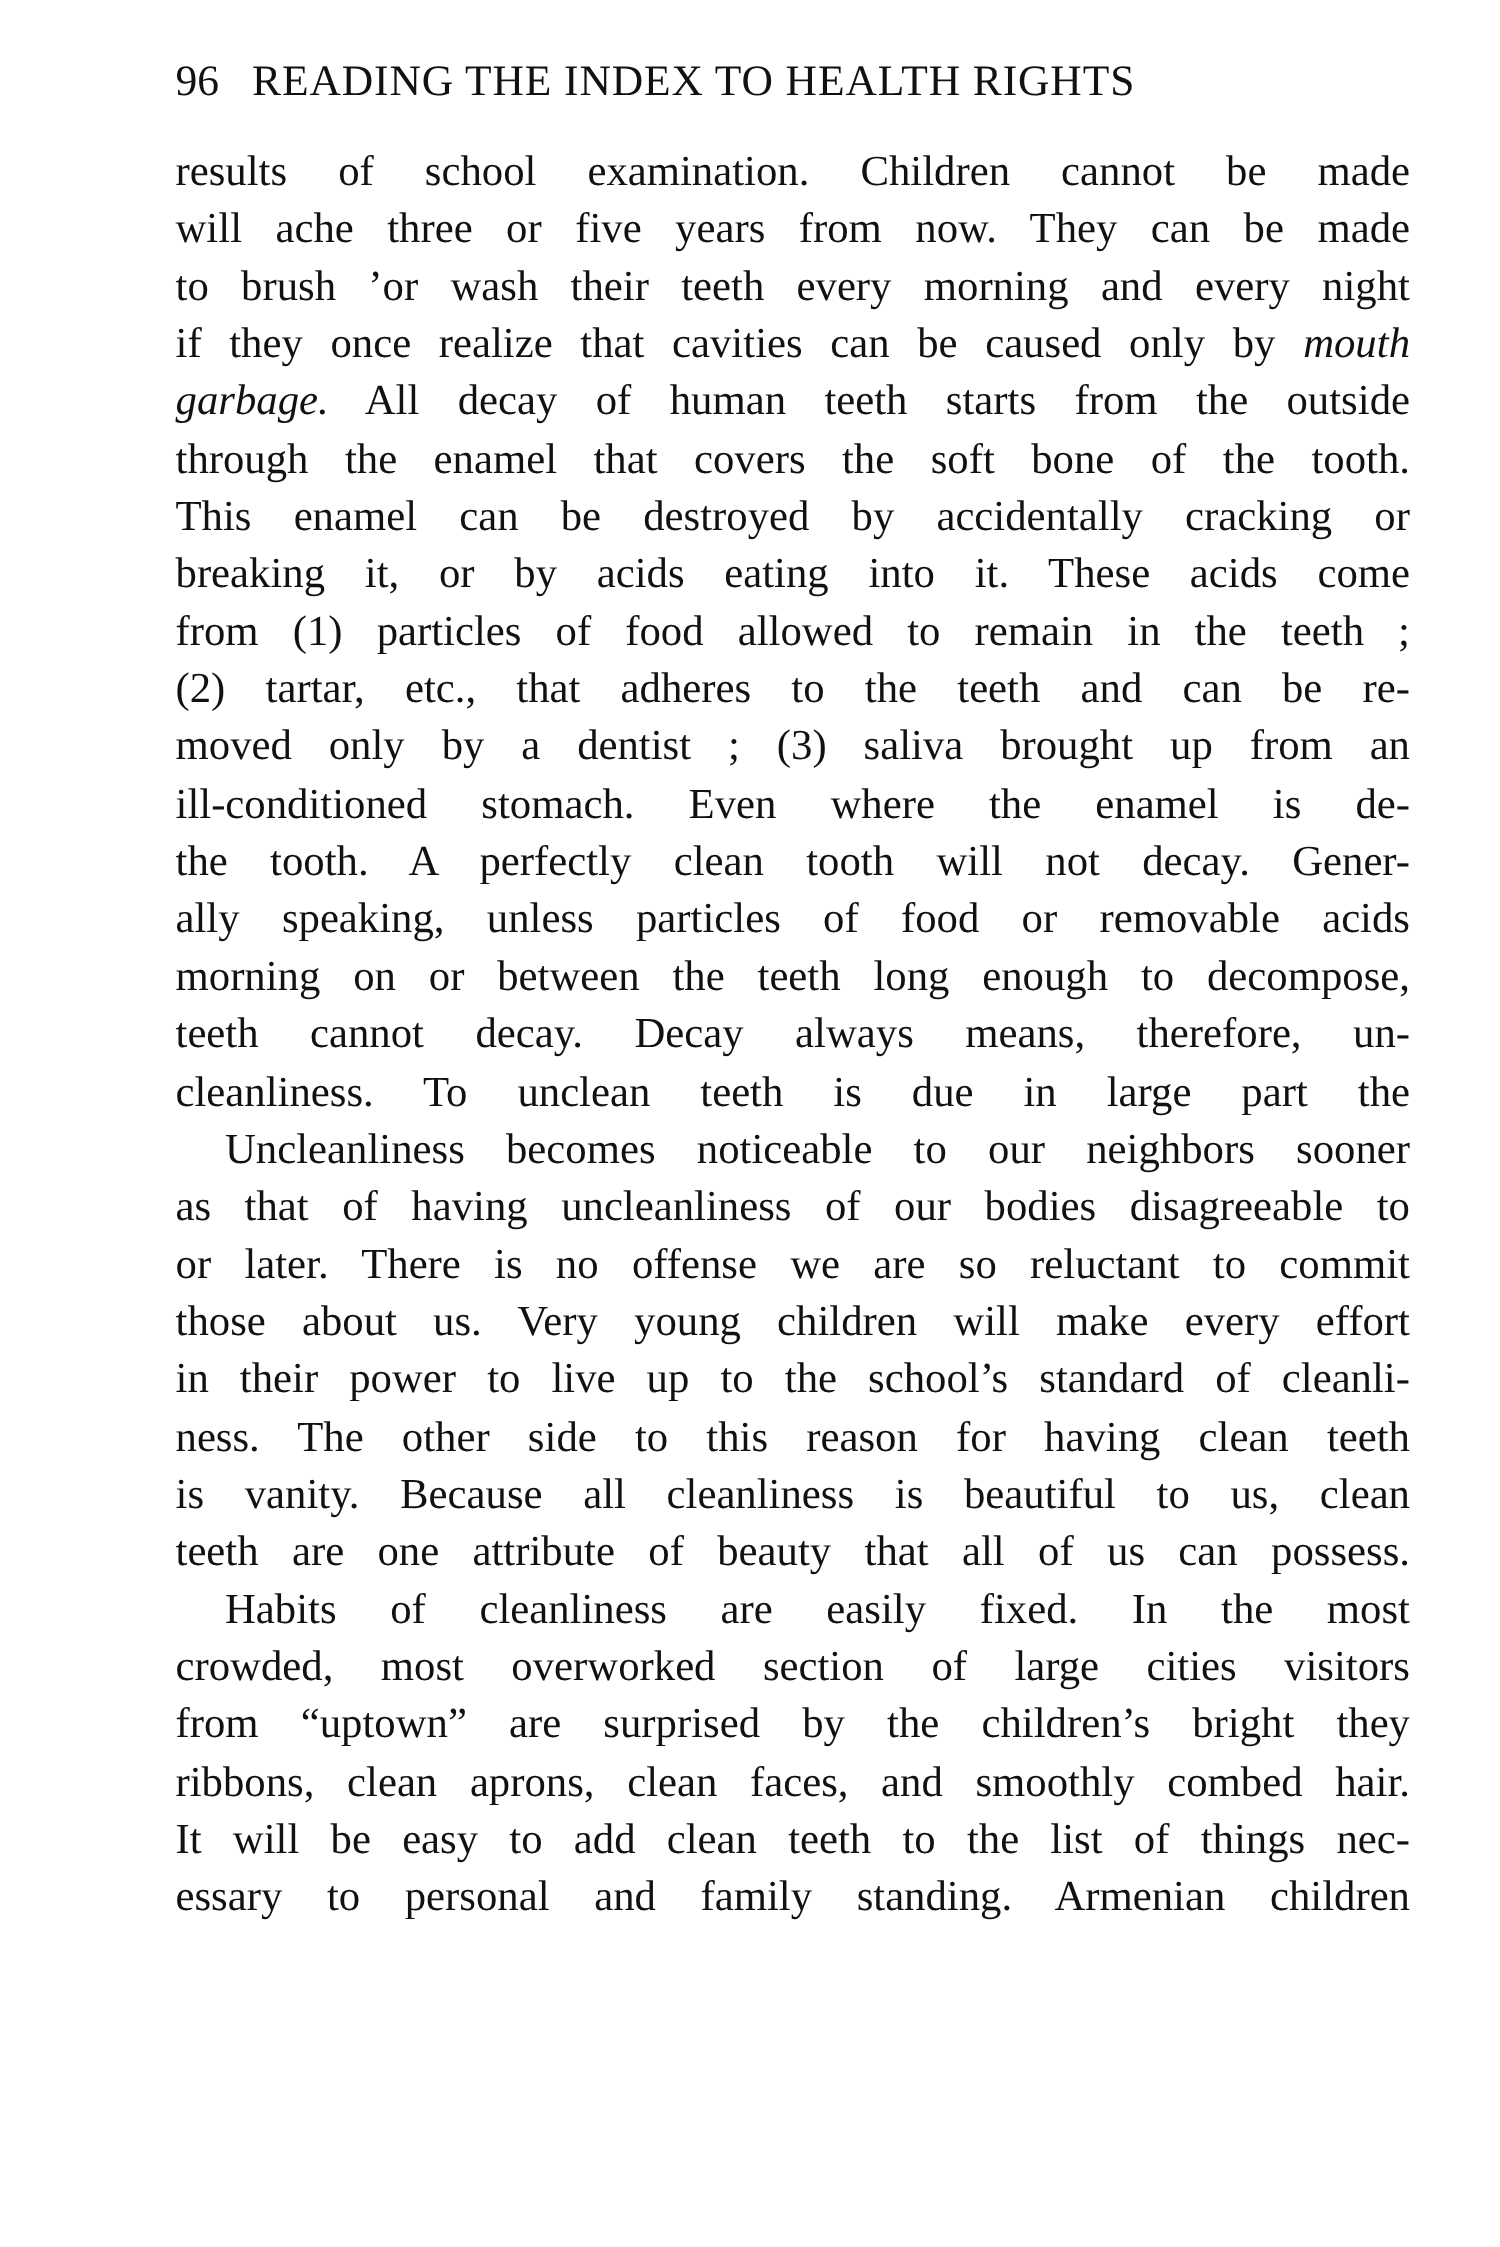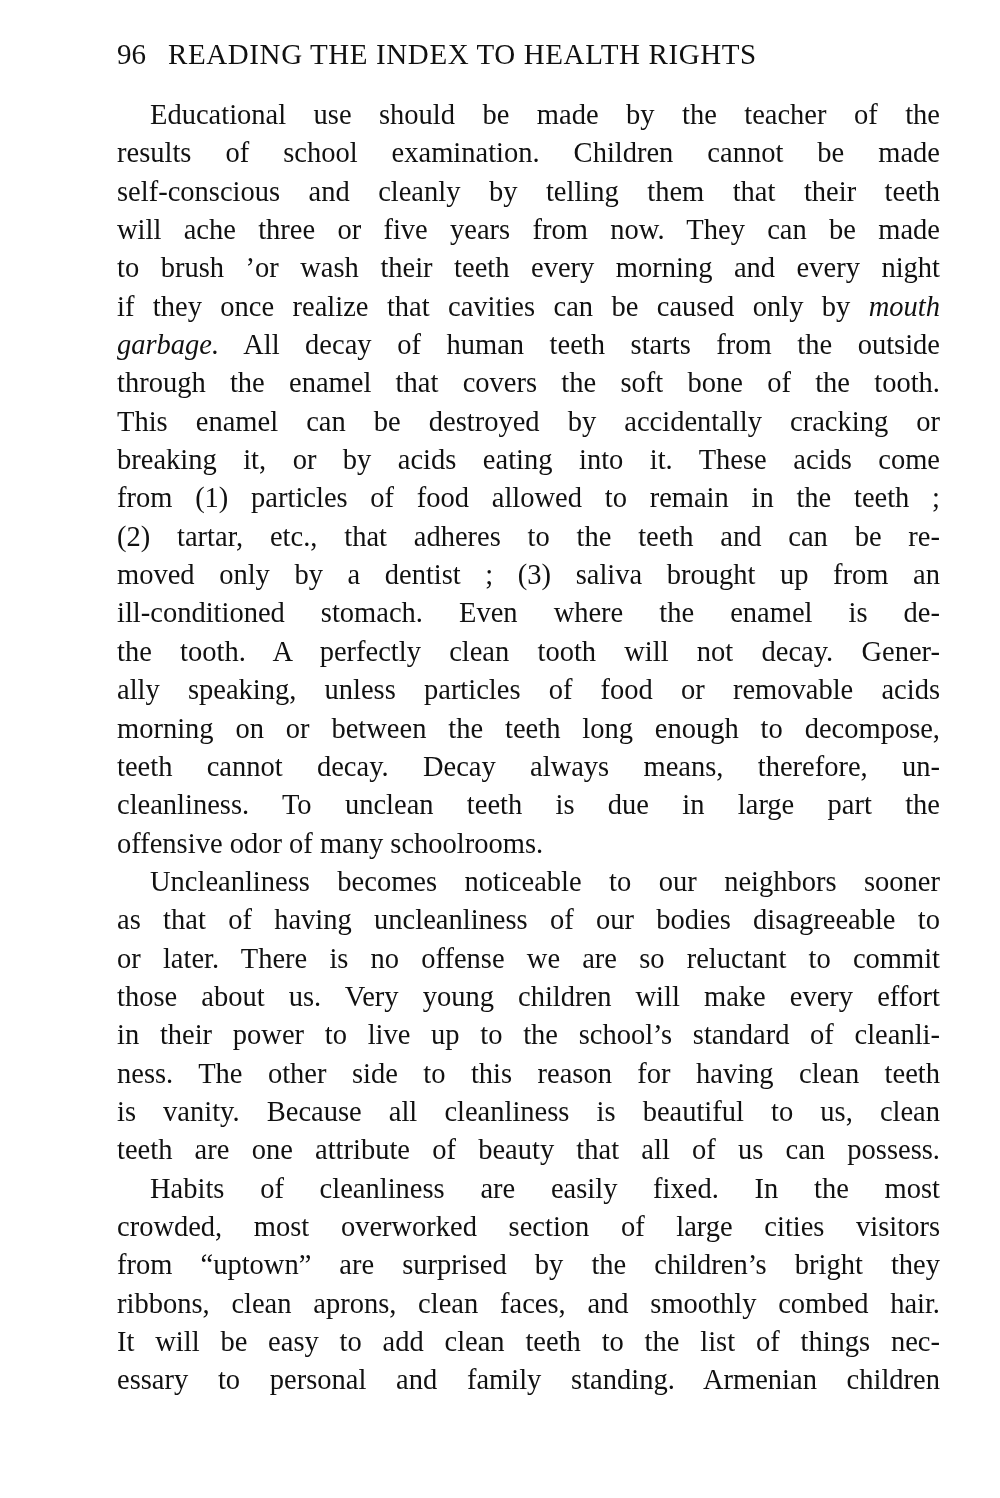--- a/index.html
+++ b/index.html
@@ -64,40 +64,37 @@
 <body>
 
 <div class="running-head">
   <span class="page-number">96</span>
   <span class="head-title">READING THE INDEX TO HEALTH RIGHTS</span>
 </div>
 
 <div class="text-block">
 
   <div>
-    <span class="line indent">Educational use should be made by the teacher of the</span>
     <span class="line">results of school examination. Children cannot be made</span>
-    <span class="line">self-conscious and cleanly by telling them that their teeth</span>
     <span class="line">will ache three or five years from now. They can be made</span>
     <span class="line">to brush ’or wash their teeth every morning and every night</span>
     <span class="line"><span>if they once realize that cavities can be caused only by </span><em>mouth</em></span>
     <span class="line"><em>garbage.</em><span> All decay of human teeth starts from the outside</span></span>
     <span class="line">through the enamel that covers the soft bone of the tooth.</span>
     <span class="line">This enamel can be destroyed by accidentally cracking or</span>
     <span class="line">breaking it, or by acids eating into it. These acids come</span>
     <span class="line">from (1) particles of food allowed to remain in the teeth ;</span>
     <span class="line">(2) tartar, etc., that adheres to the teeth and can be re-</span>
     <span class="line">moved only by a dentist ; (3) saliva brought up from an</span>
     <span class="line">ill-conditioned stomach. Even where the enamel is de-</span>
     <span class="line">the tooth. A perfectly clean tooth will not decay. Gener-</span>
     <span class="line">ally speaking, unless particles of food or removable acids</span>
     <span class="line">morning on or between the teeth long enough to decompose,</span>
     <span class="line">teeth cannot decay. Decay always means, therefore, un-</span>
     <span class="line">cleanliness. To unclean teeth is due in large part the</span>
-    <span class="line last">offensive odor of many schoolrooms.</span>
   </div>
 
   <div>
     <span class="line indent">Uncleanliness becomes noticeable to our neighbors sooner</span>
     <span class="line">as that of having uncleanliness of our bodies disagreeable to</span>
     <span class="line">or later. There is no offense we are so reluctant to commit</span>
     <span class="line">those about us. Very young children will make every effort</span>
     <span class="line">in their power to live up to the school’s standard of cleanli-</span>
     <span class="line">ness. The other side to this reason for having clean teeth</span>
     <span class="line">is vanity. Because all cleanliness is beautiful to us, clean</span>

